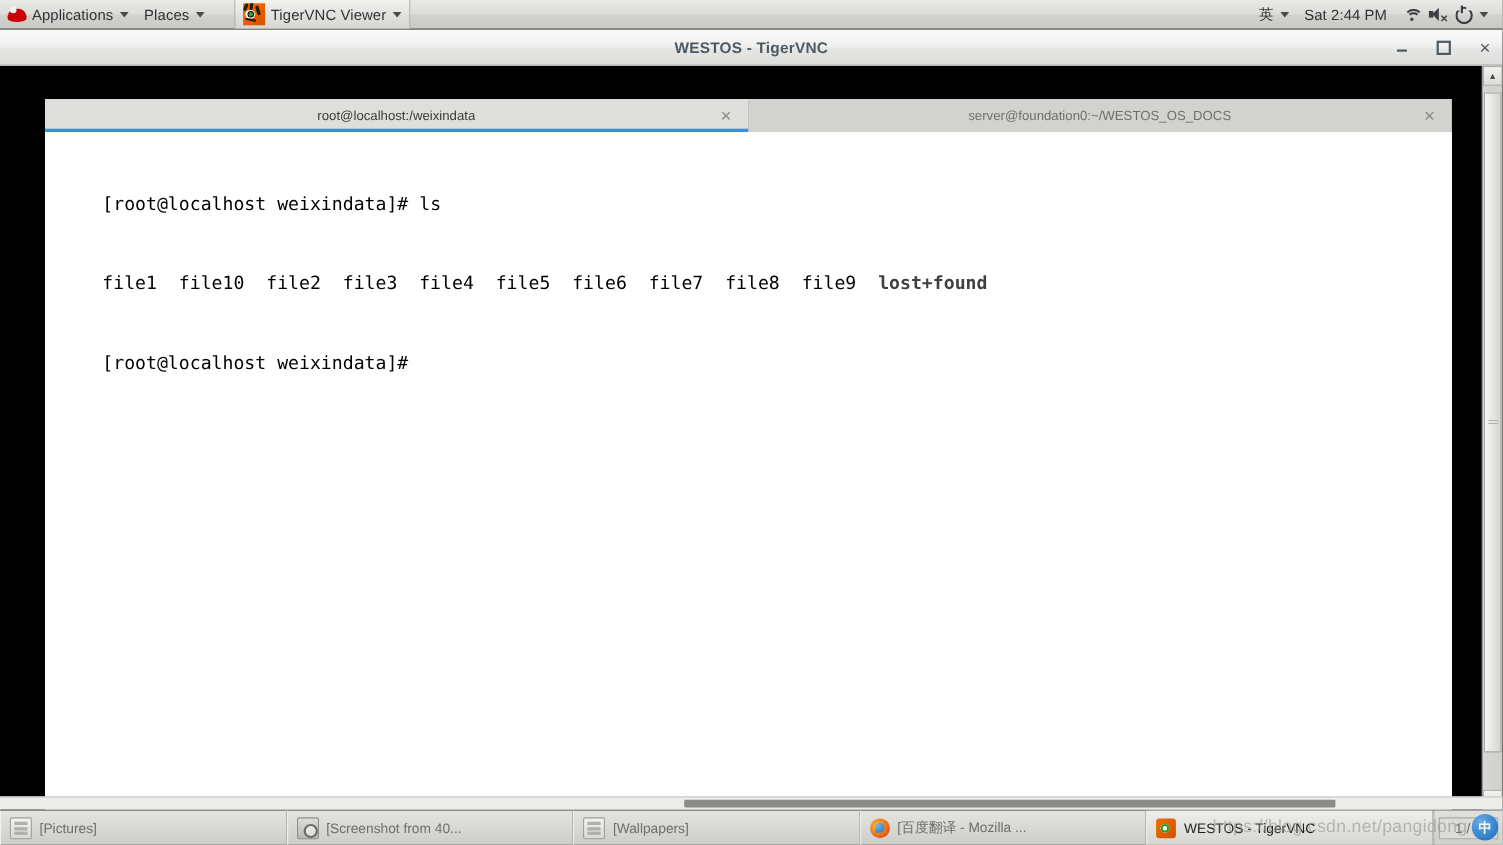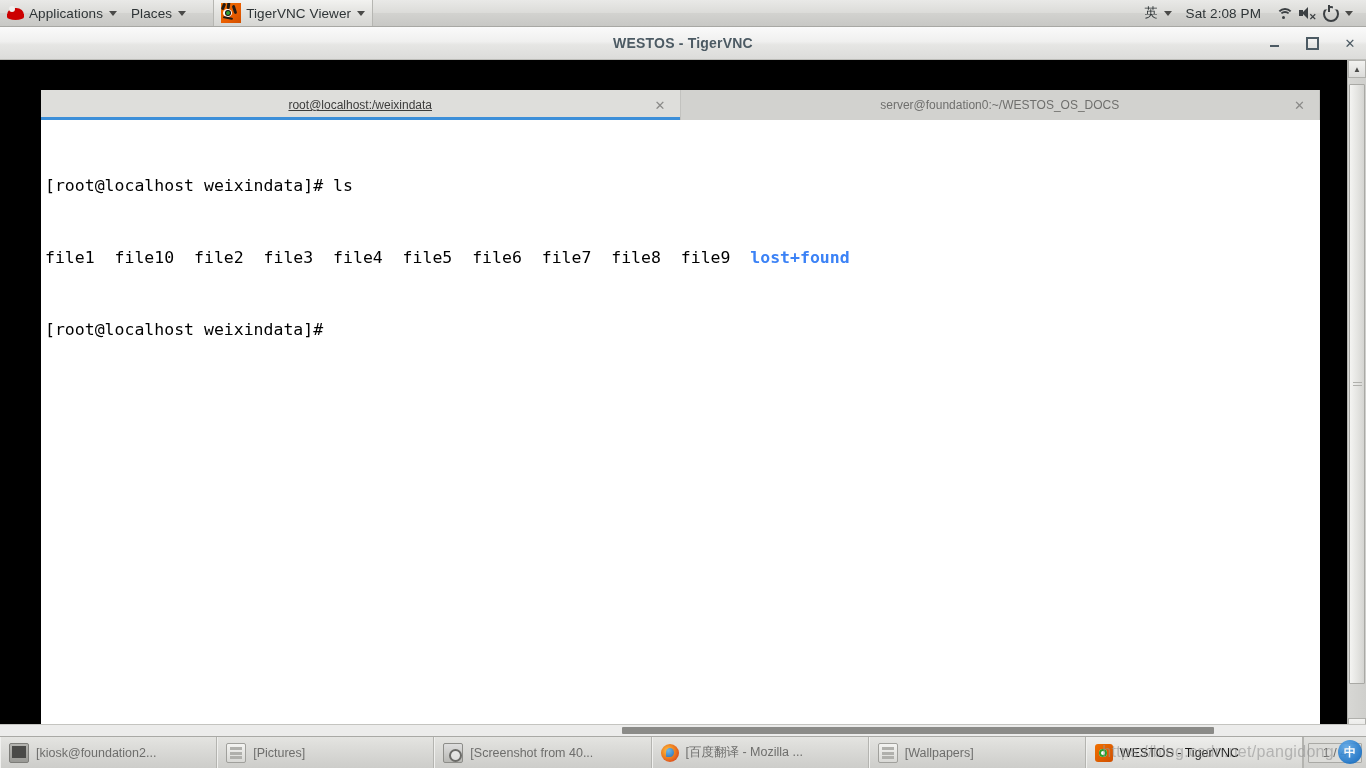--- a/index.html
+++ b/index.html
@@ -214,21 +214,20 @@
     justify-content: center;
     flex: 1 1 0;
     font-size: 12px;
     color: #6f6f6d;
     background: #d2d2cf;
     border-right: 1px solid #c2c2bf;
   }
   .term-tab.active {
     background: #dededb;
     color: #3c3c3b;
-    text-decoration: underline;
   }
   .term-tab.active::after {
     content: "";
     position: absolute;
     left: 0; right: 0; bottom: 0;
     height: 3px;
     background: #3c8fd9;
   }
   .term-tab .tab-title {
     max-width: 82%;
@@ -250,22 +249,22 @@
     padding: 6px 0 0 4px;
     box-sizing: border-box;
     font-family: "DejaVu Sans Mono", "Liberation Mono", monospace;
     font-size: 16.5px;
     line-height: 24px;
     color: #000000;
     white-space: pre;
     letter-spacing: 0px;
     overflow: hidden;
   }
-  .term-line { white-space: pre; }
-  .tok-dir { color: #3b82f6; font-weight: bold; }
+  .term-line { white-space: pre; margin-left: 48px; }
+  .tok-dir { color: #404040; font-weight: bold; }
 
   
   .vnc-vscroll {
     position: absolute;
     right: 0; top: 33px;
     width: 19px;
     height: 676px;
     background: linear-gradient(to right, #d7d7d4, #cfcfcc);
     border-left: 1px solid #b4b4b0;
     box-sizing: border-box;
@@ -505,21 +504,21 @@
     </div>
 
     <div class="panel-right">
 
       <div class="panel-item">
         <span class="ime-label">英</span>
         <span class="caret"></span>
       </div>
 
       <div class="panel-item">
-        <span class="panel-label">Sat 2:08 PM</span>
+        <span class="panel-label">Sat 2:44 PM</span>
       </div>
 
       <div class="panel-item">
         <span class="ico">
           <span class="wifi-arc" style="left:1px;top:4px;width:14px;height:14px;"></span>
           <span class="wifi-arc" style="left:4px;top:7px;width:8px;height:8px;"></span>
           <span style="position:absolute;left:7px;top:12px;width:3px;height:3px;background:#3c4043;border-radius:50%;"></span>
         </span>
         <span class="ico">
           <span class="spk-body"></span>
@@ -584,44 +583,40 @@
     </div>
 
     <div class="vnc-hscroll">
       <div class="hscroll-thumb"></div>
     </div>
 
   </div>
 
   <div class="taskbar">
 
-    <div class="task-btn">
-      <span class="task-ico ico-term"></span>
-      <span class="task-label">[kiosk@foundation2...</span>
-    </div>
 
     <div class="task-btn">
       <span class="task-ico ico-folder"></span>
       <span class="task-label">[Pictures]</span>
     </div>
 
     <div class="task-btn">
       <span class="task-ico ico-shot"></span>
       <span class="task-label">[Screenshot from 40...</span>
     </div>
 
 
     <div class="task-btn">
+      <span class="task-ico ico-folder"></span>
+      <span class="task-label">[Wallpapers]</span>
+    </div>
+
+    <div class="task-btn">
       <span class="task-ico ico-ff"></span>
       <span class="task-label">[百度翻译 - Mozilla ...</span>
-    </div>
-
-    <div class="task-btn">
-      <span class="task-ico ico-folder"></span>
-      <span class="task-label">[Wallpapers]</span>
     </div>
 
     <div class="task-btn focused">
       <span class="task-ico ico-tiger"></span>
       <span class="task-label">WESTOS - TigerVNC</span>
     </div>
 
     <div class="workspace-switcher">
       <span class="ws-box">1 / 4</span>
     </div>

